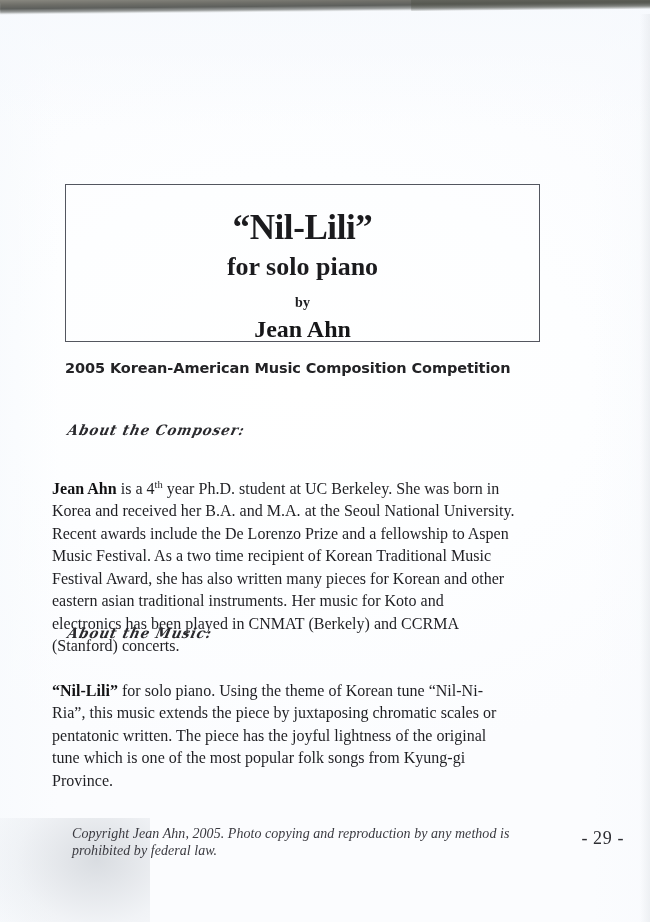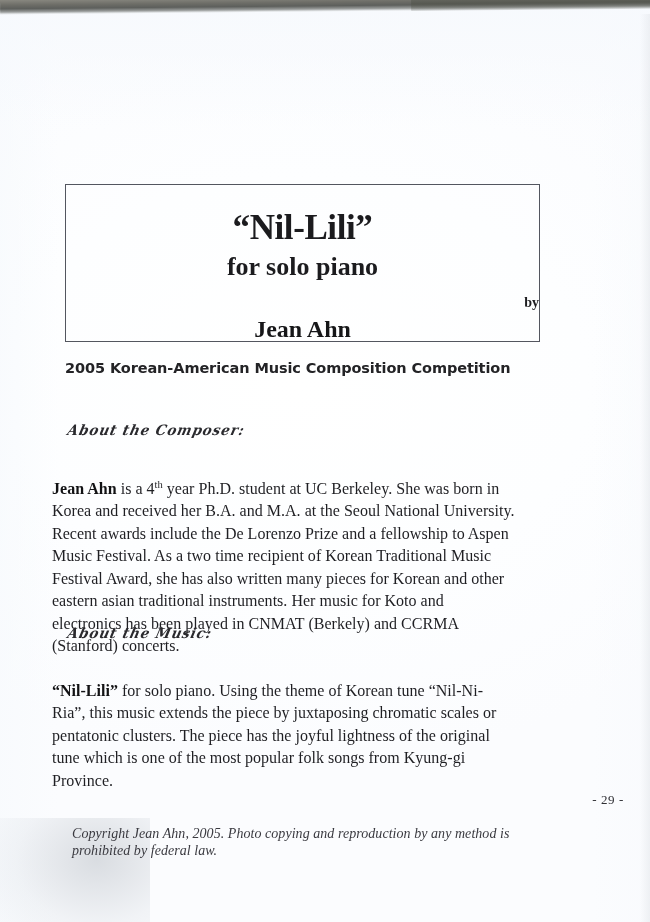--- a/index.html
+++ b/index.html
@@ -119,21 +119,20 @@
     line-height: 1.0;
   }
   .by-label {
     margin: 0;
     padding-top: 16px;
     font-family: "Liberation Serif", "DejaVu Serif", serif;
     font-weight: bold;
     font-size: 14px;
     color: #1d1d20;
     line-height: 1.0;
-    text-align: right;
   }
   .composer-name {
     margin: 0;
     padding-top: 7px;
     font-family: "Liberation Serif", "DejaVu Serif", serif;
     font-weight: bold;
     font-size: 24px;
     color: #161618;
     line-height: 1.0;
   }
@@ -205,23 +204,23 @@
     font-family: "Liberation Serif", "DejaVu Serif", serif;
     font-style: italic;
     font-size: 14px;
     color: #3a3a40;
     letter-spacing: 0.05px;
     line-height: 1.2;
   }
   .page-number {
     position: absolute;
     right: 26px;
-    top: 792px;
-    font-family: "Liberation Serif", "DejaVu Serif", serif;
-    font-size: 13px;
+    top: 828px;
+    font-family: "Liberation Serif", "DejaVu Serif", serif;
+    font-size: 18px;
     color: #2e2e33;
     letter-spacing: 0.6px;
   }
 </style>
 </head>
 <body>
 
 <div class="scan-page">
 
   <div class="paper-tint"></div>
@@ -246,21 +245,21 @@
 
     <div class="script-heading" id="heading-composer">About the Composer:</div>
 
     <p class="body-para" id="para-composer">
       <b>Jean Ahn</b><span> is a 4</span><sup>th</sup><span> year Ph.D. student at UC Berkeley. She was born in Korea and received her B.A. and M.A. at the Seoul National University. Recent awards include the De Lorenzo Prize and a fellowship to Aspen Music Festival. As a two time recipient of Korean Traditional Music Festival Award, she has also written many pieces for Korean and other eastern asian traditional instruments. Her music for Koto and electronics has been played in CNMAT (Berkely) and CCRMA (Stanford) concerts.</span>
     </p>
 
     <div class="script-heading" id="heading-music">About the Music:</div>
 
     <p class="body-para" id="para-music">
-      <b>“Nil-Lili”</b><span> for solo piano. Using the theme of  Korean tune “Nil-Ni-Ria”, this music extends the piece by juxtaposing chromatic scales or pentatonic clusters. The piece has the joyful lightness of the original tune which is one of the most popular folk songs from Kyung-gi Province.</span>
+      <b>“Nil-Lili”</b><span> for solo piano. Using the theme of  Korean tune “Nil-Ni-Ria”, this music extends the piece by juxtaposing chromatic scales or pentatonic written. The piece has the joyful lightness of the original tune which is one of the most popular folk songs from Kyung-gi Province.</span>
     </p>
 
     <div class="footer-copyright">Copyright Jean Ahn, 2005. Photo copying and reproduction by any method is prohibited by federal law.</div>
 
     <div class="page-number">- 29 -</div>
 
   </div>
 </div>
 
 </body></html>

